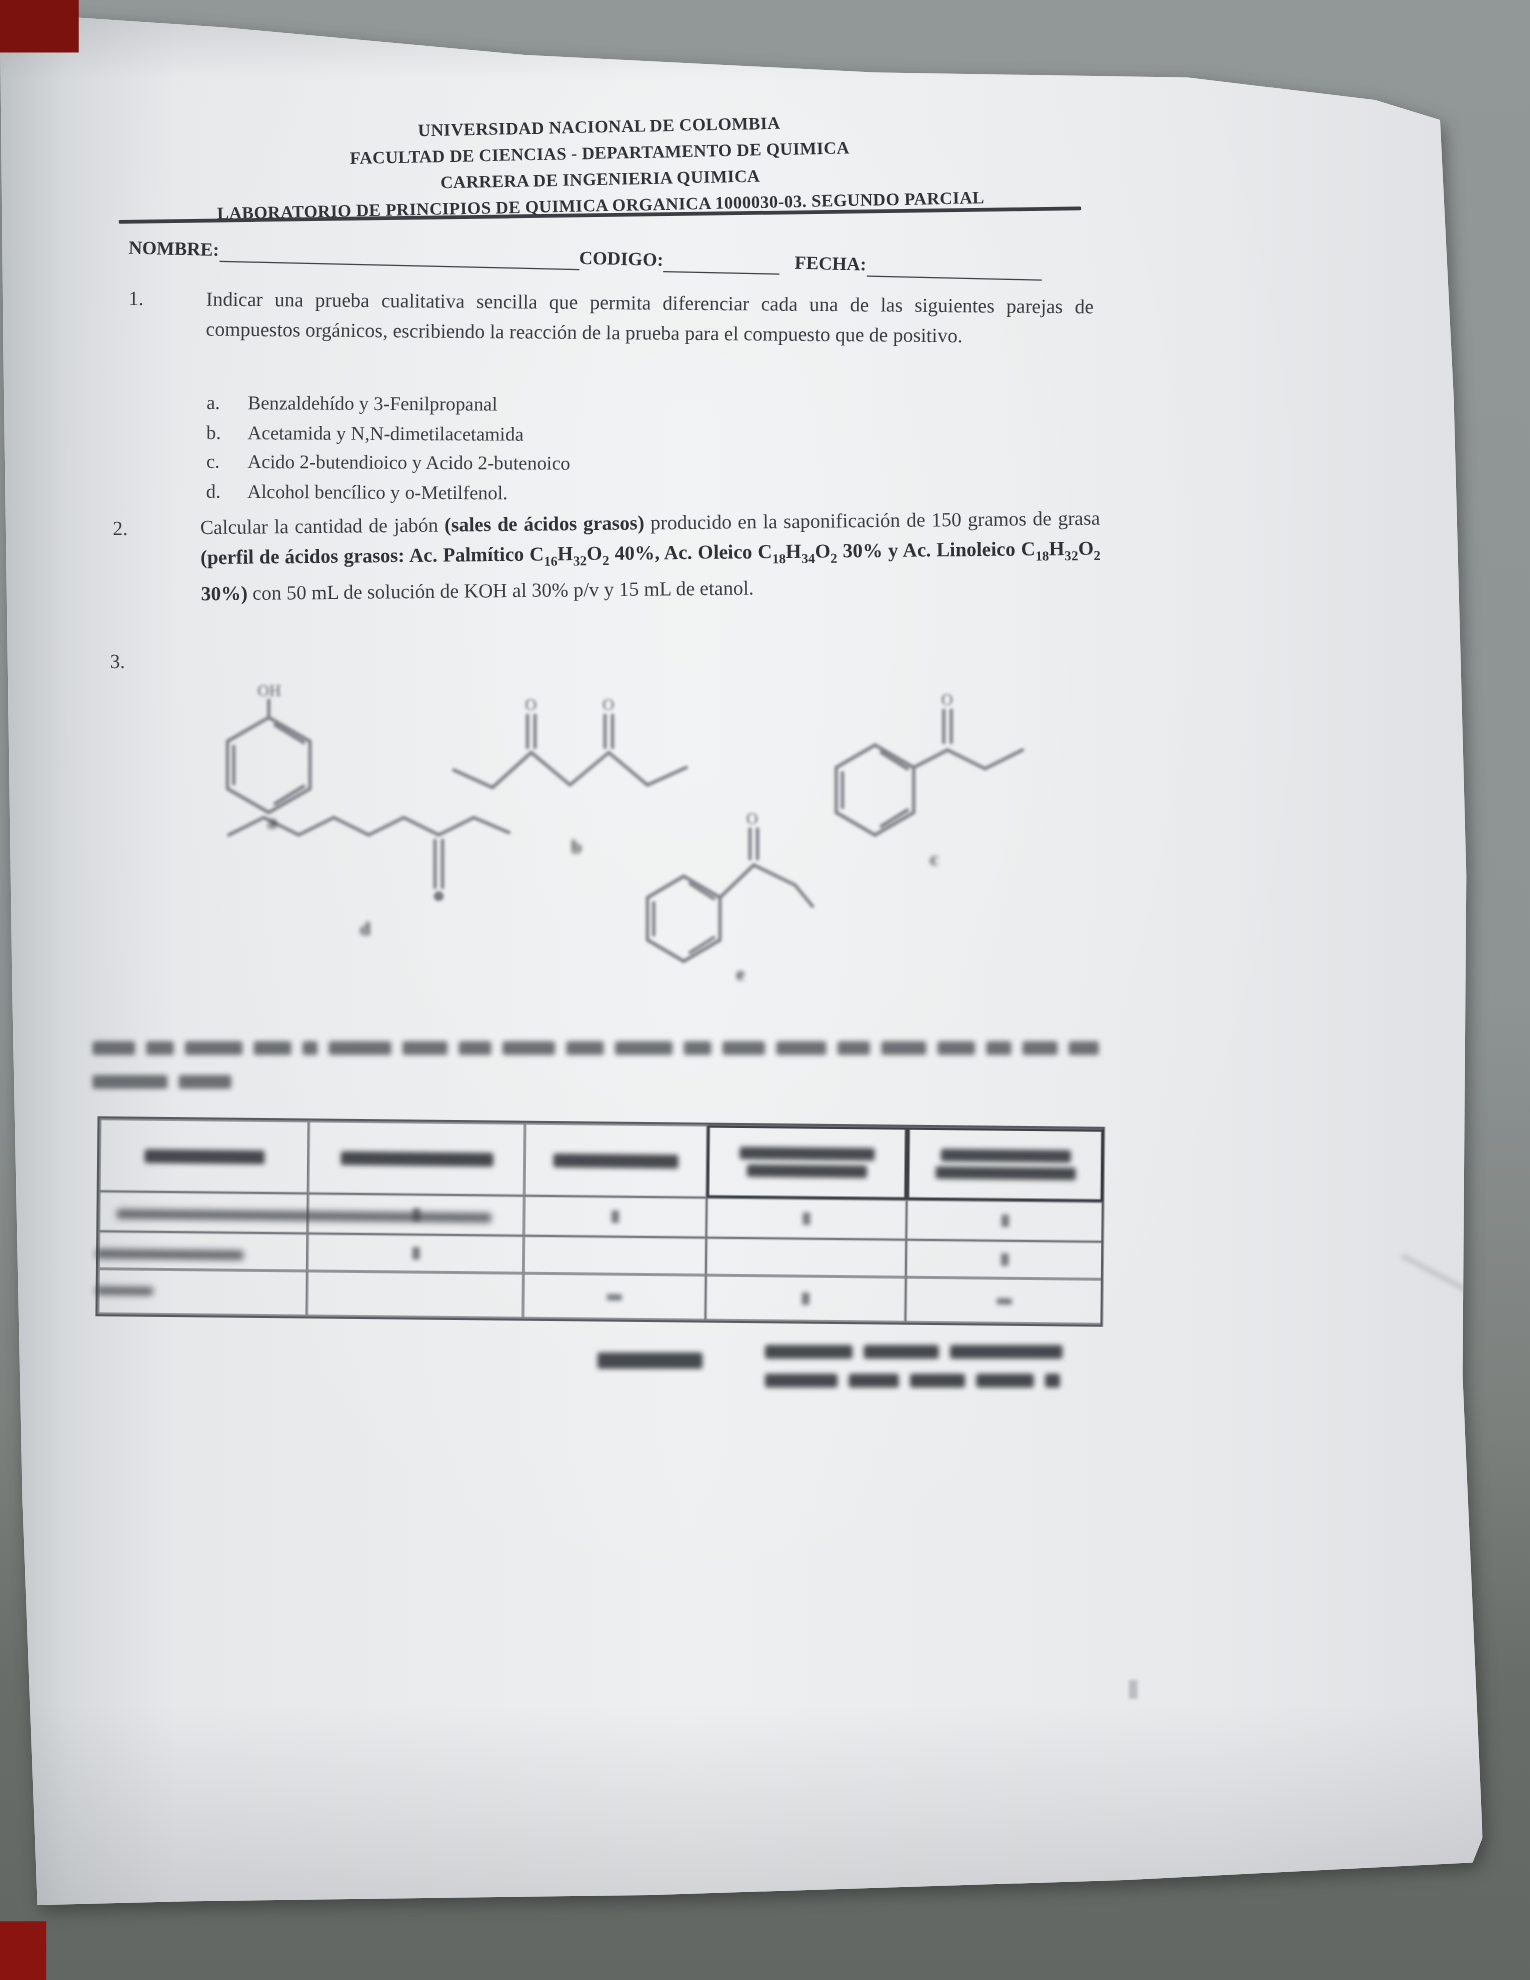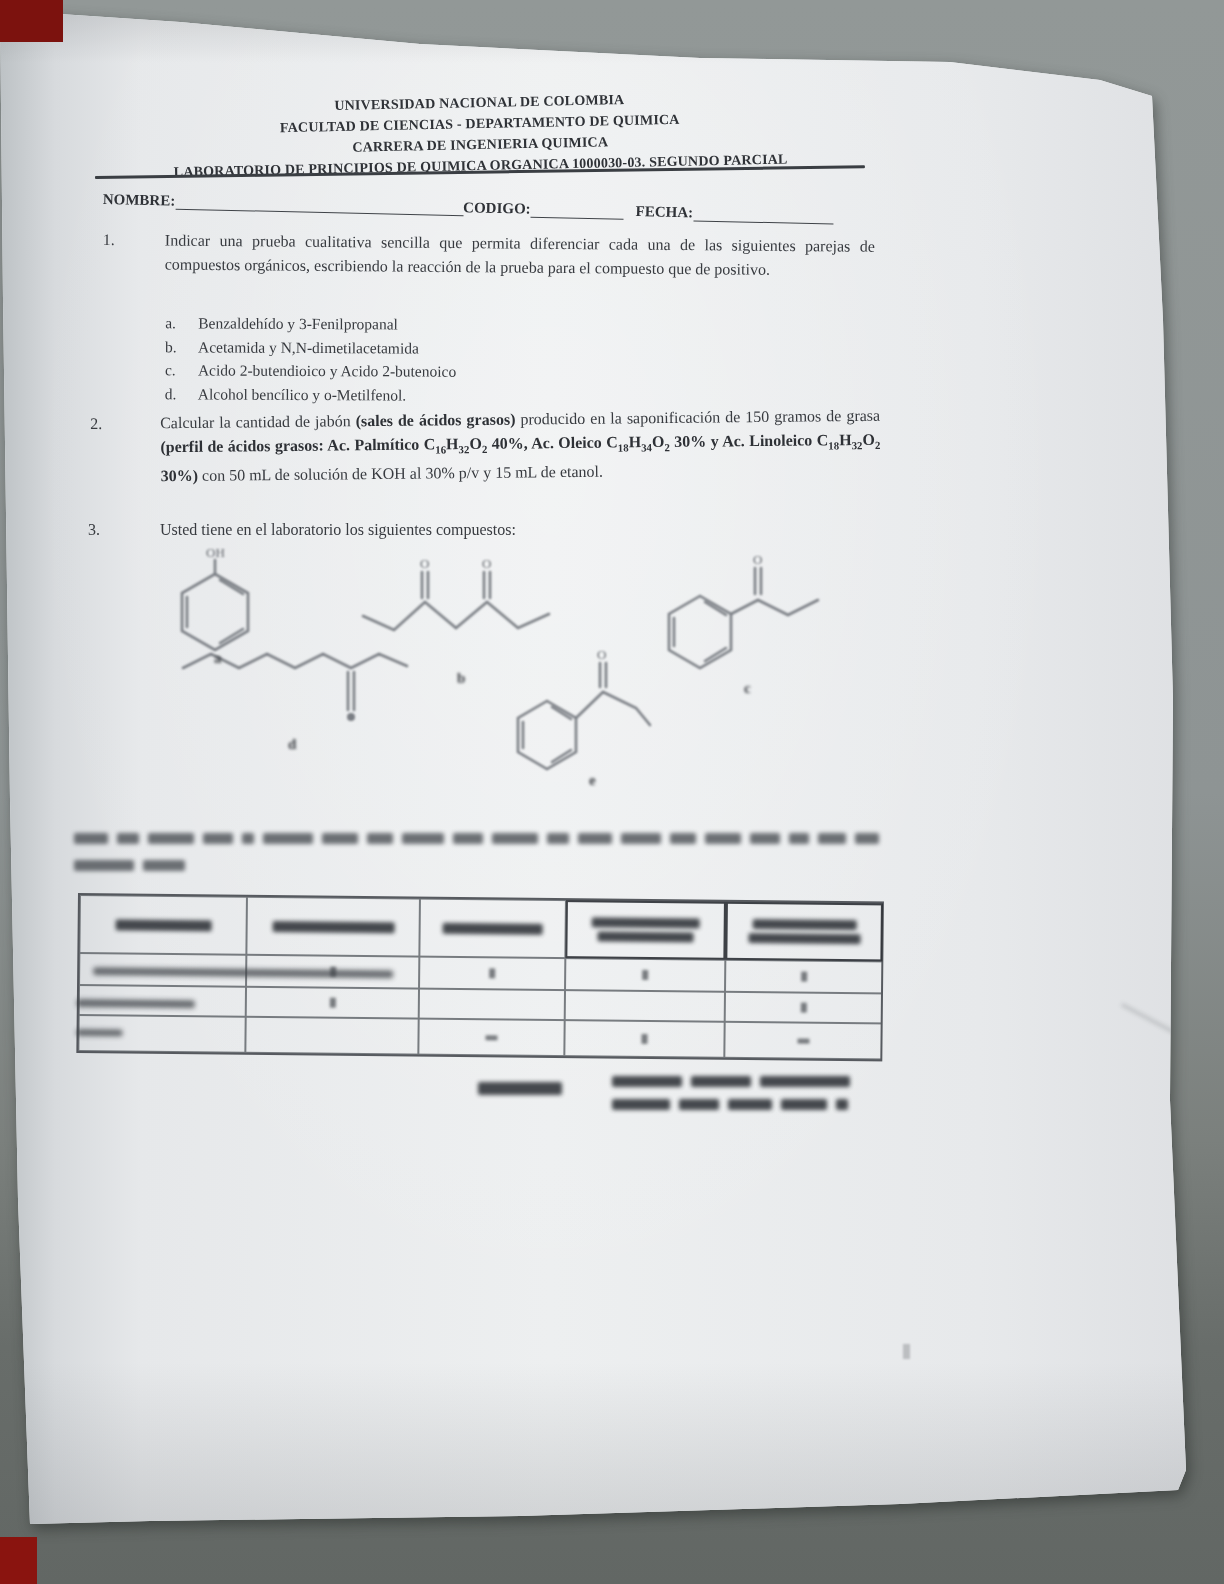--- a/index.html
+++ b/index.html
@@ -126,21 +126,20 @@
           </div>
         </div>
 
         <div class="question q2">
           <span class="qnum">2.</span>
           <div class="qtext"><span>Calcular la cantidad de jabón </span><span class="seg-b">(sales de ácidos grasos)</span><span> producido en la saponificación de 150 gramos de grasa </span><span class="seg-b">(perfil de ácidos grasos: Ac. Palmítico C</span><sub class="seg-b">16</sub><span class="seg-b">H</span><sub class="seg-b">32</sub><span class="seg-b">O</span><sub class="seg-b">2</sub><span class="seg-b"> 40%, Ac. Oleico C</span><sub class="seg-b">18</sub><span class="seg-b">H</span><sub class="seg-b">34</sub><span class="seg-b">O</span><sub class="seg-b">2</sub><span class="seg-b"> 30% y Ac. Linoleico C</span><sub class="seg-b">18</sub><span class="seg-b">H</span><sub class="seg-b">32</sub><span class="seg-b">O</span><sub class="seg-b">2</sub><span class="seg-b"> 30%)</span><span> con 50 mL de solución de KOH al 30% p/v y 15 mL de etanol.</span></div>
         </div>
 
         <div class="question q3">
           <span class="qnum">3.</span>
-          <div class="qtext">Usted tiene en el laboratorio los siguientes compuestos:</div>
         </div>
 
         <svg class="structs" viewBox="0 0 720 272">
 
           <g>
             <text x="46" y="17">OH</text>
             <line x1="55" y1="20" x2="55" y2="34"></line>
             <polyline points="55,34 88,53 88,91 55,110 22,91 22,53 55,34"></polyline>
             <line x1="60" y1="40" x2="83" y2="54"></line>
             <line x1="83" y1="89" x2="60" y2="103"></line>

